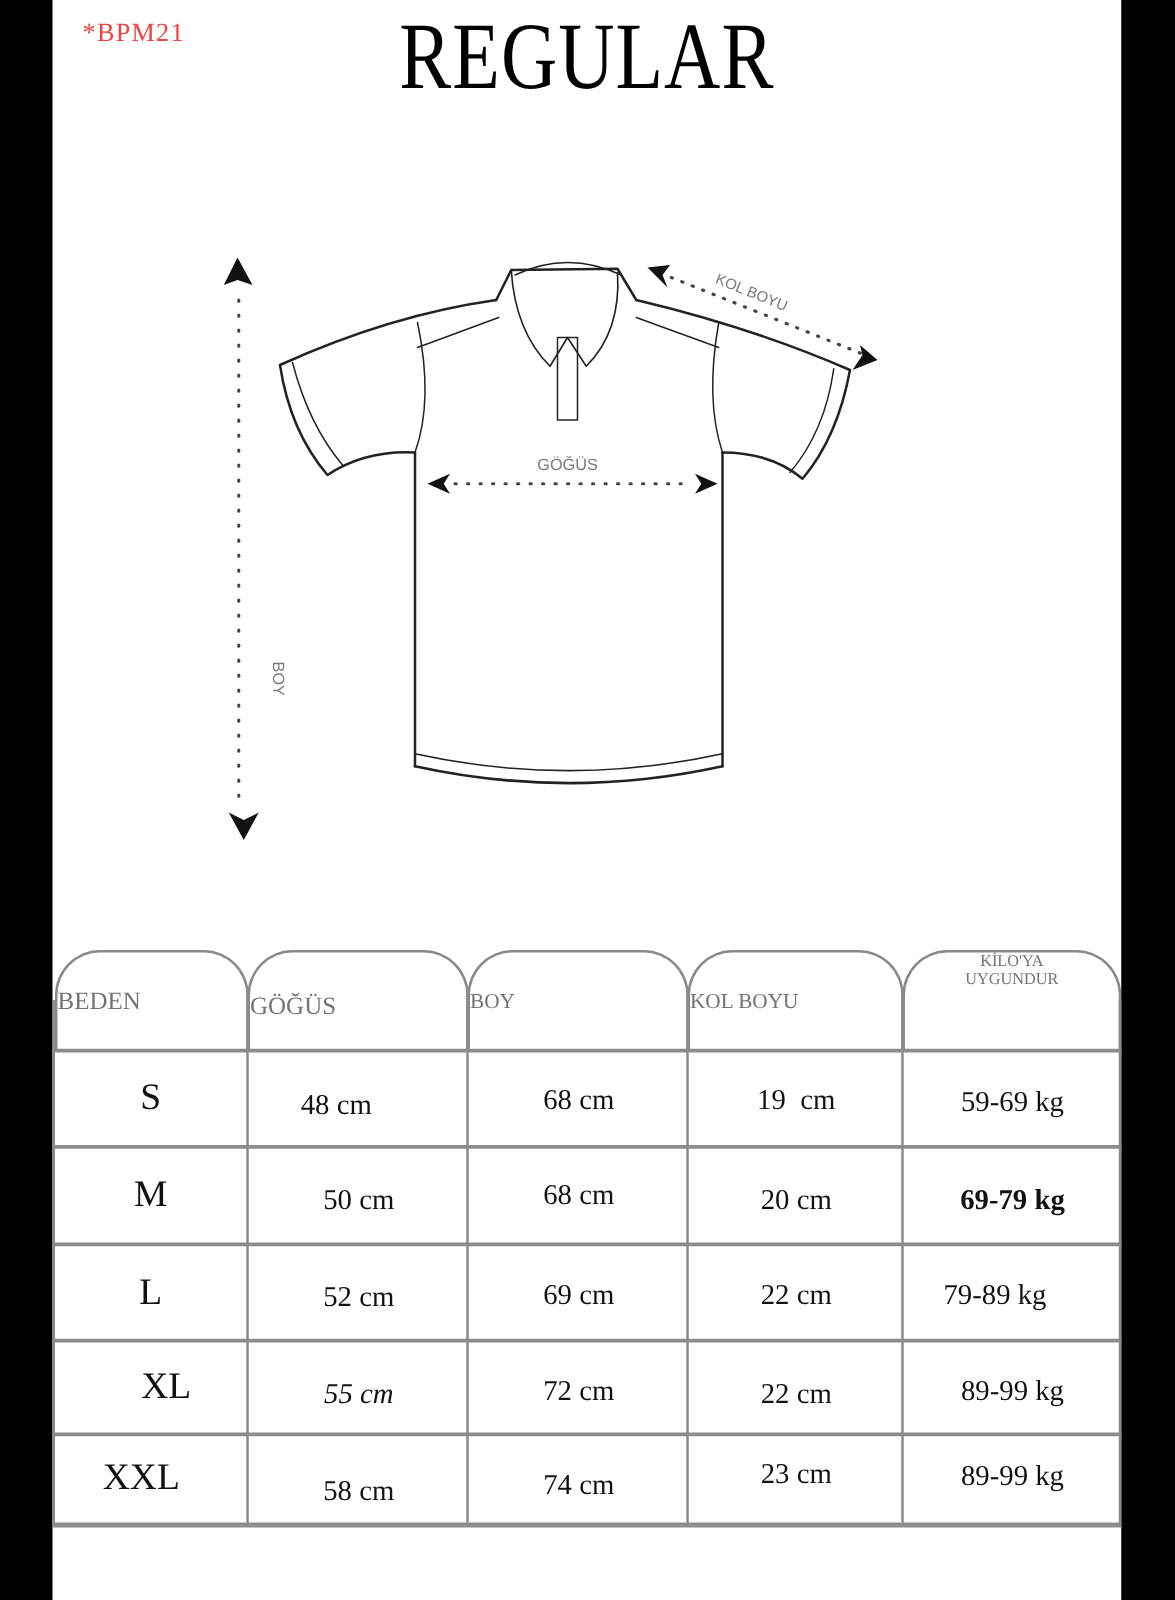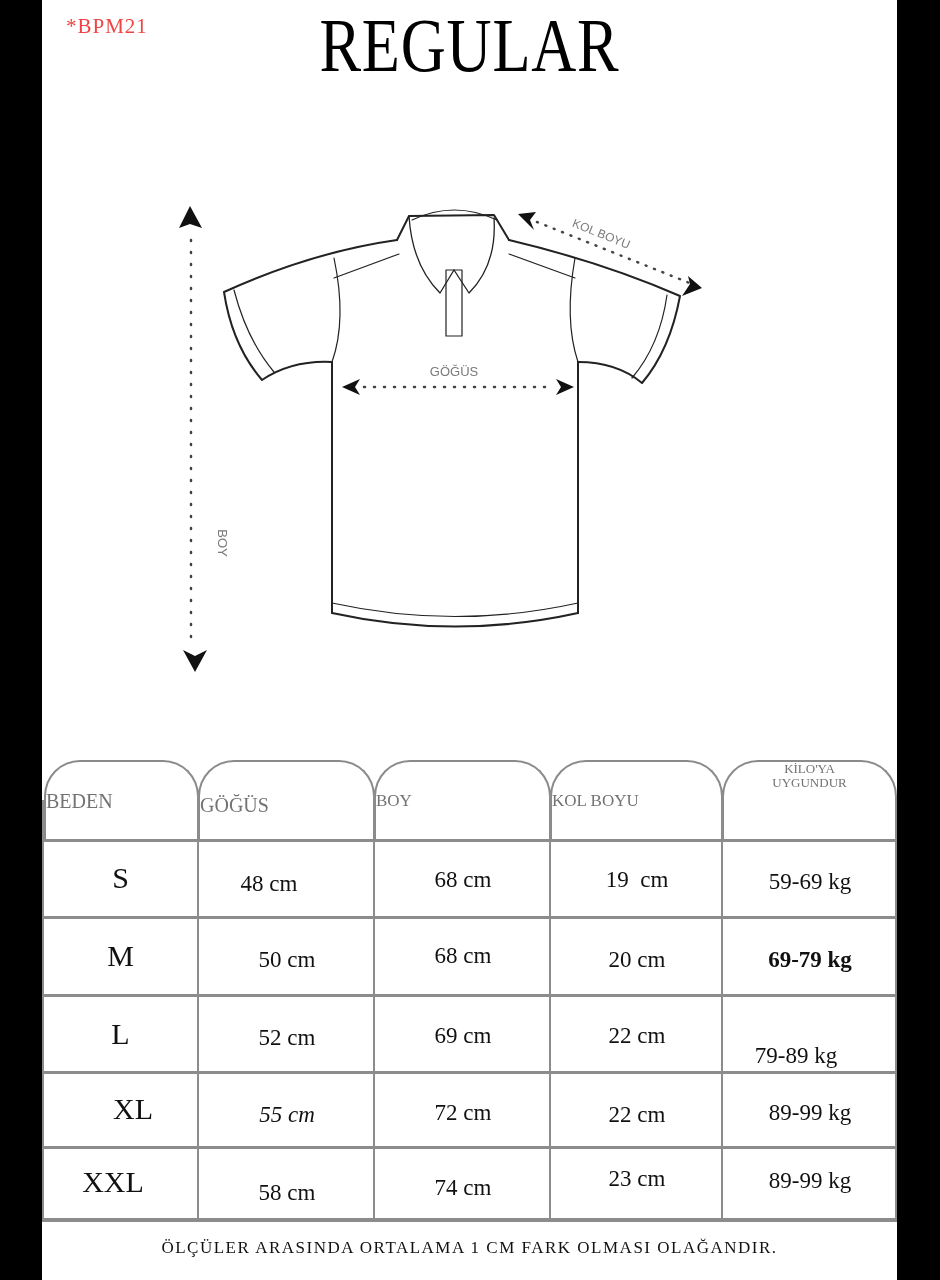--- a/index.html
+++ b/index.html
@@ -117,29 +117,28 @@
     <div class="cell size" style="left:0;width:157px;top:158px;height:76px;">M</div>
     <div class="cell" style="left:157px;width:176px;top:162px;height:76px;">50 cm</div>
     <div class="cell" style="left:333px;width:176px;top:158px;height:76px;">68 cm</div>
     <div class="cell" style="left:509px;width:172px;top:162px;height:76px;">20 cm</div>
     <div class="cell" style="left:681px;width:174px;top:162px;height:76px;font-weight:bold;">69-79 kg</div>
 
     <div class="cell size" style="left:0;width:157px;top:236px;height:76px;">L</div>
     <div class="cell" style="left:157px;width:176px;top:238px;height:80px;text-align:center;">52 cm</div>
     <div class="cell" style="left:333px;width:176px;top:238px;height:76px;">69 cm</div>
     <div class="cell" style="left:509px;width:172px;top:238px;height:76px;">22 cm</div>
-    <div class="cell" style="left:681px;width:146px;top:238px;height:76px;margin-top:20px;">79-89 kg</div>
+    <div class="cell" style="left:681px;width:146px;top:238px;height:76px;">79-89 kg</div>
 
     <div class="cell size" style="left:0;width:182px;top:312px;height:74px;">XL</div>
     <div class="cell" style="left:157px;width:176px;top:318px;height:74px;font-style:italic;">55 cm</div>
     <div class="cell" style="left:333px;width:176px;top:316px;height:74px;">72 cm</div>
     <div class="cell" style="left:509px;width:172px;top:318px;height:74px;">22 cm</div>
     <div class="cell" style="left:681px;width:174px;top:316px;height:74px;">89-99 kg</div>
 
     <div class="cell size" style="left:0;width:142px;top:387px;height:70px;">XXL</div>
     <div class="cell" style="left:157px;width:176px;top:387px;height:91px;">58 cm</div>
     <div class="cell" style="left:333px;width:176px;top:396px;height:64px;">74 cm</div>
     <div class="cell" style="left:509px;width:172px;top:384px;height:70px;">23 cm</div>
     <div class="cell" style="left:681px;width:174px;top:386px;height:70px;">89-99 kg</div>
   </div>
 
-  <div class="footer">ÖLÇÜLER ARASINDA ORTALAMA 1 CM FARK OLMASI OLAĞANDIR.</div>
 </div>
 
 </body></html>

